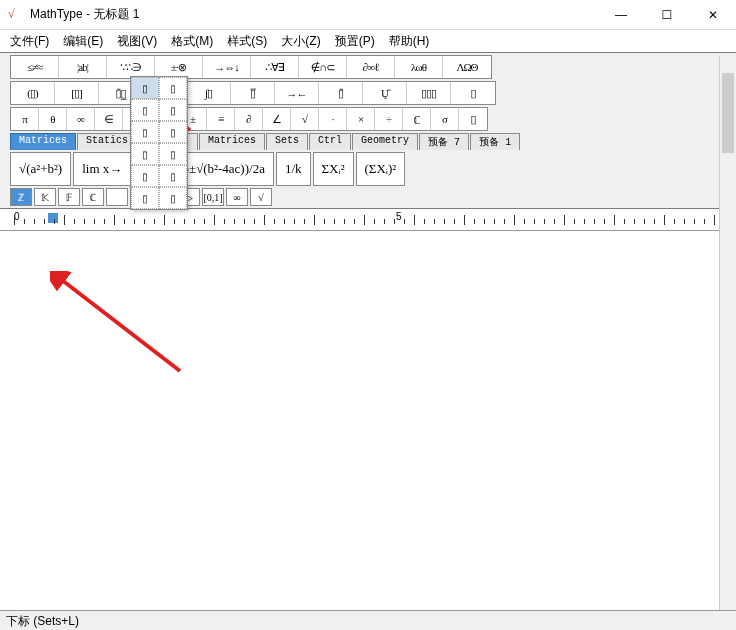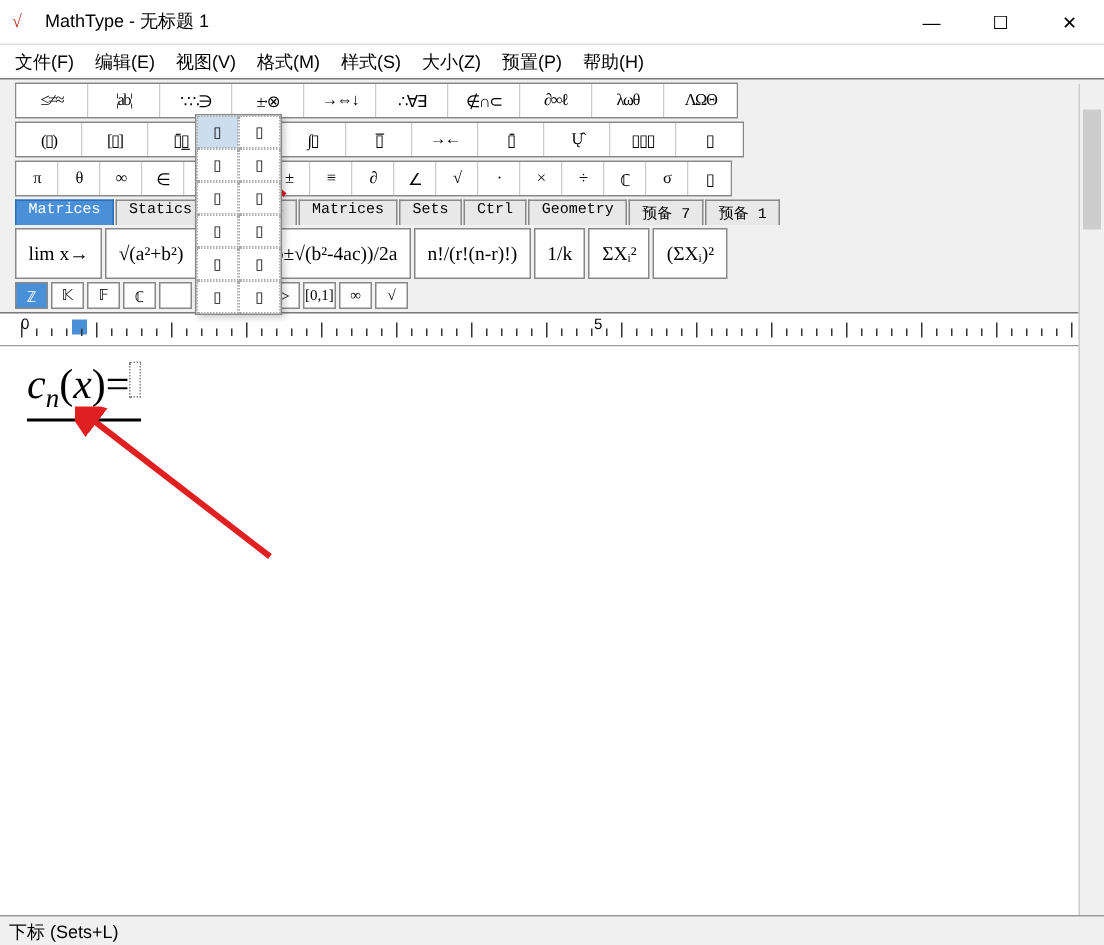--- a/index.html
+++ b/index.html
@@ -126,25 +126,24 @@
       <div class="tab">Statics</div>
       <div class="tab">Matrices</div>
       <div class="tab">Sets</div>
       <div class="tab">Ctrl</div>
       <div class="tab">Geometry</div>
       <div class="tab">预备 7</div>
       <div class="tab">预备 1</div>
     </div>
 
   <div class="template-row" id="tplrow">
+      <div class="tpl">√(a²+b²)</div>
       <div class="tpl">lim x→</div>
-      <div class="tpl">√(a²+b²)</div>
       <div class="tpl">ac</div>
       <div class="tpl">(-b±√(b²-4ac))/2a</div>
-      <div class="tpl">n!/(r!(n-r)!)</div>
       <div class="tpl">1/k</div>
       <div class="tpl">ΣXᵢ²</div>
       <div class="tpl">(ΣXᵢ)²</div>
     </div>
 
   <div class="mini-row" id="minirow">
       <div class="mini active">ℤ</div>
       <div class="mini">𝕂</div>
       <div class="mini">𝔽</div>
       <div class="mini">ℂ</div>
@@ -269,23 +268,20 @@
       <div class="ruler-mark" style="left: 684px; height: 5px; top: 8px;"></div>
       <div class="ruler-mark" style="left: 694px; height: 5px; top: 8px;"></div>
       <div class="ruler-mark" style="left: 704px; height: 5px; top: 8px;"></div>
       <div class="ruler-mark" style="left: 714px; height: 10px; top: 4px;"></div>
       <div class="ruler-mark" style="left: 724px; height: 5px; top: 8px;"></div>
       <div class="ruler-mark" style="left: 734px; height: 5px; top: 8px;"></div>
     </div>
 </div>
 
 <div class="editor">
-  <span class="formula">
-    <span>c</span><span class="sub">n</span><span style="font-style:normal">(</span><span>x</span><span style="font-style:normal">)</span><span style="font-style:normal">=</span><span class="cursor-box"></span>
-  </span>
   <svg class="red-arrow" style="left:50px;top:40px;" width="140" height="110">
     <defs>
         <marker id="ah2" markerWidth="10" markerHeight="10" refX="2" refY="3" orient="auto">
           <path d="M0,0 L0,6 L9,3 z" fill="#e02020"></path>
         </marker>
       </defs>
     <line x1="130" y1="100" x2="8" y2="6" stroke="#e02020" stroke-width="4" marker-end="url(#ah2)"></line>
   </svg>
 </div>
 

